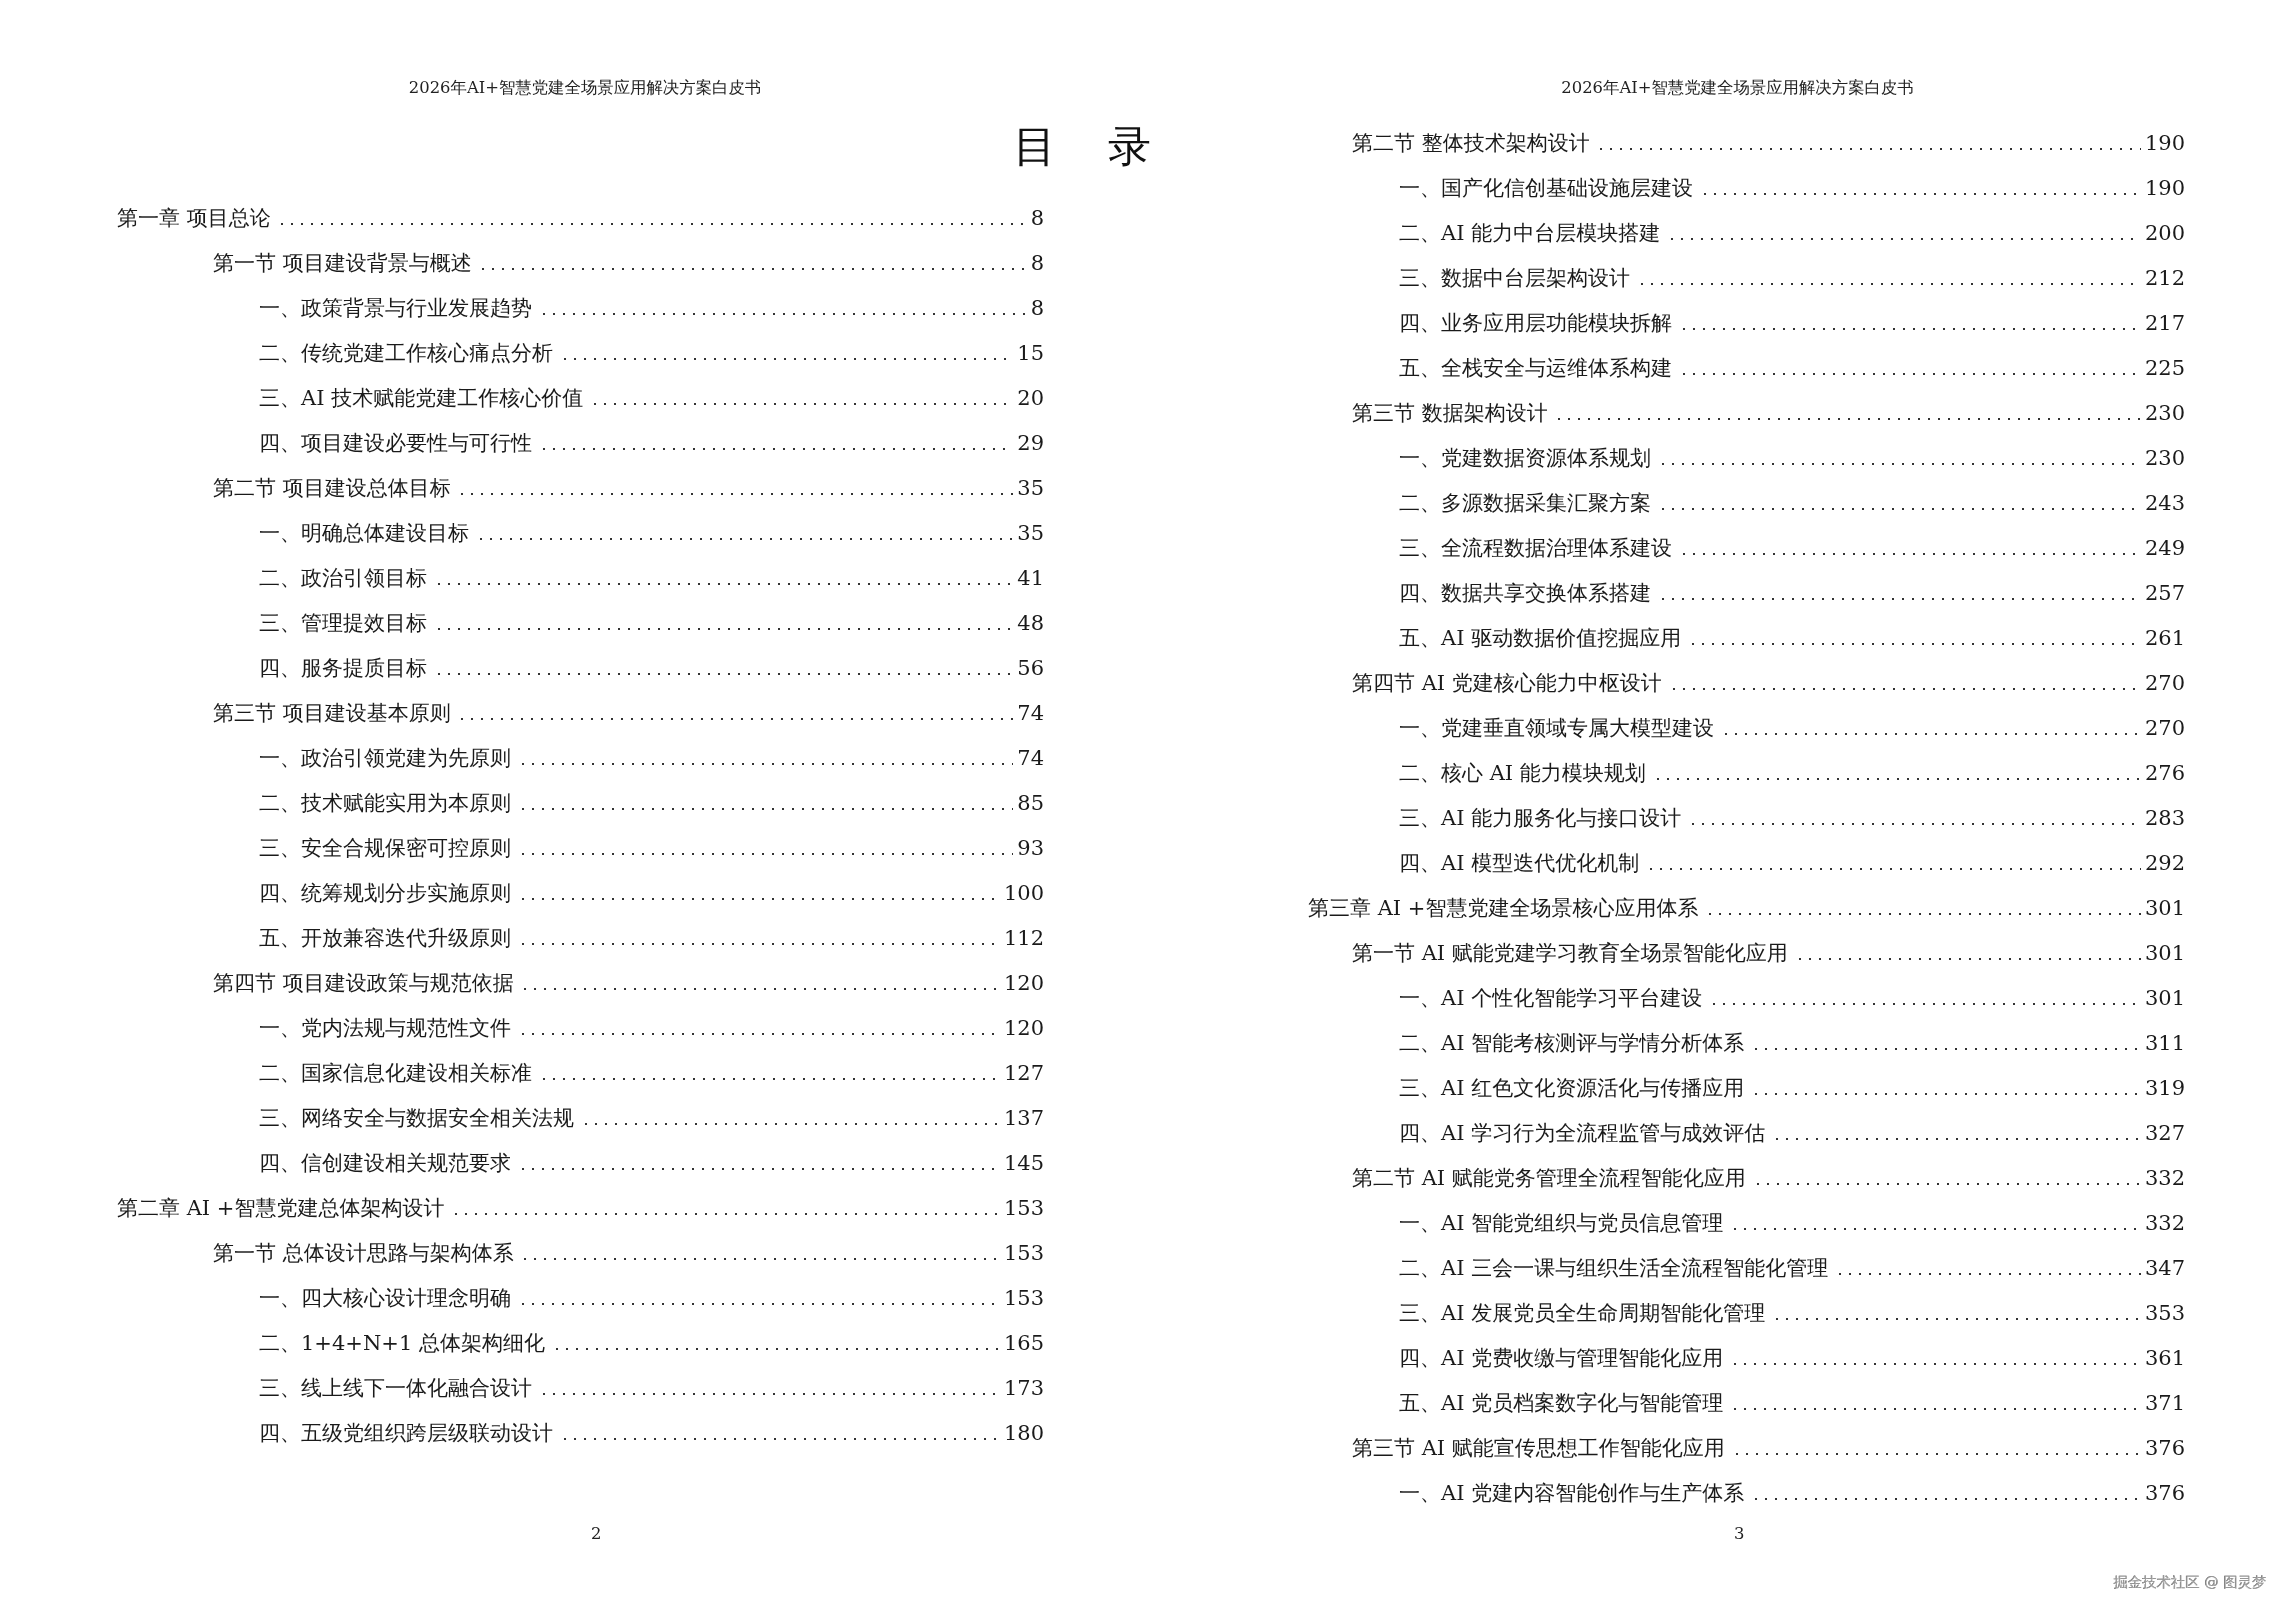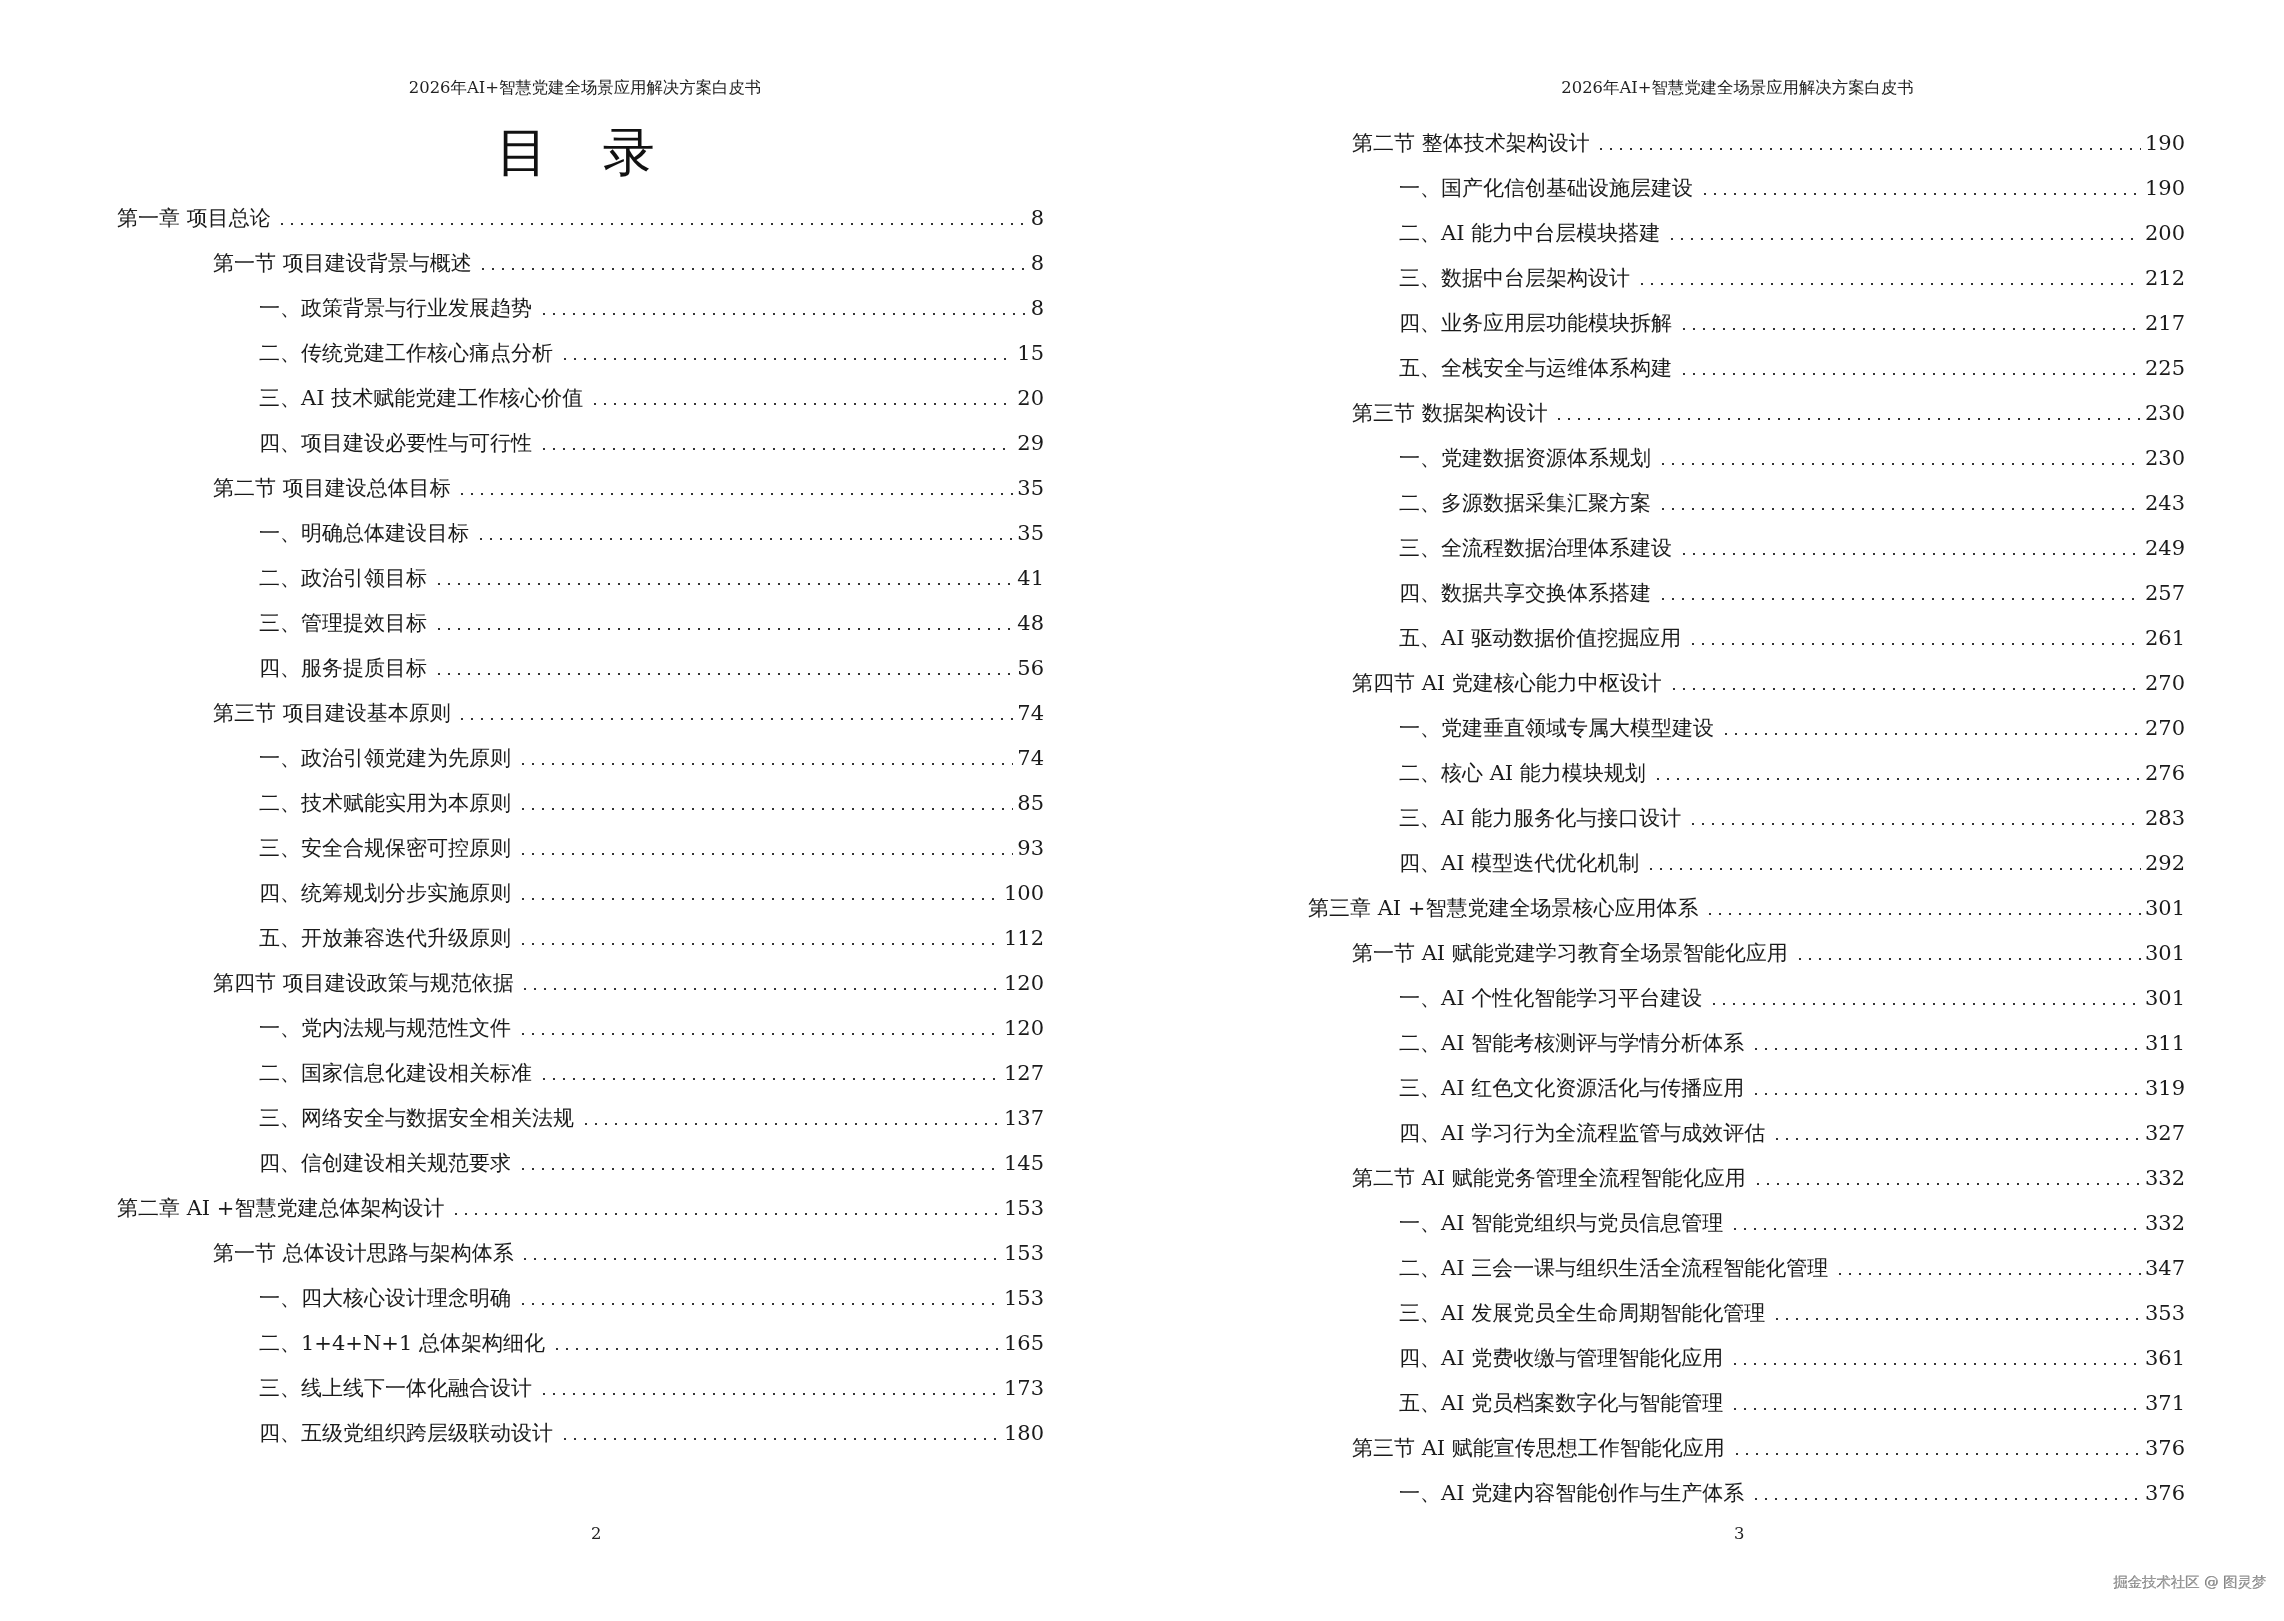--- a/index.html
+++ b/index.html
@@ -11,22 +11,22 @@
   .page { position:absolute; top:0; height:1224px; }
   .page-left { left:0; width:1142px; }
   .page-right { left:1142px; width:1142px; }
   .running-header {
     position:absolute; top:77px; left:0; width:100%;
     text-align:center; font-size:16.4px; color:#222;
   }
   .page-left .running-header { left:0; width:1170px; }
   .page-right .running-header { left:0; width:1191px; }
   .toc-title {
-    position:absolute; top:118px; left:0; width:1170px; text-align:center;
-    font-size:52px; letter-spacing:19px; color:#111;
+    position:absolute; top:118px; left:0; width:1170px; text-align:right;
+    font-size:43px; letter-spacing:19px; color:#111;
   }
   .toc-list { position:absolute; margin:0; padding:0; list-style:none; }
   .page-left .toc-list { top:195px; left:0; width:1044px; }
   .page-right .toc-list { top:120px; left:0; width:1043px; }
   .toc-row {
     position:relative; height:45px; display:flex; align-items:center;
     font-size:21px; white-space:nowrap;
   }
   .toc-row .label { flex:0 0 auto; padding-right:2.9px; }
   .toc-row .leader {

